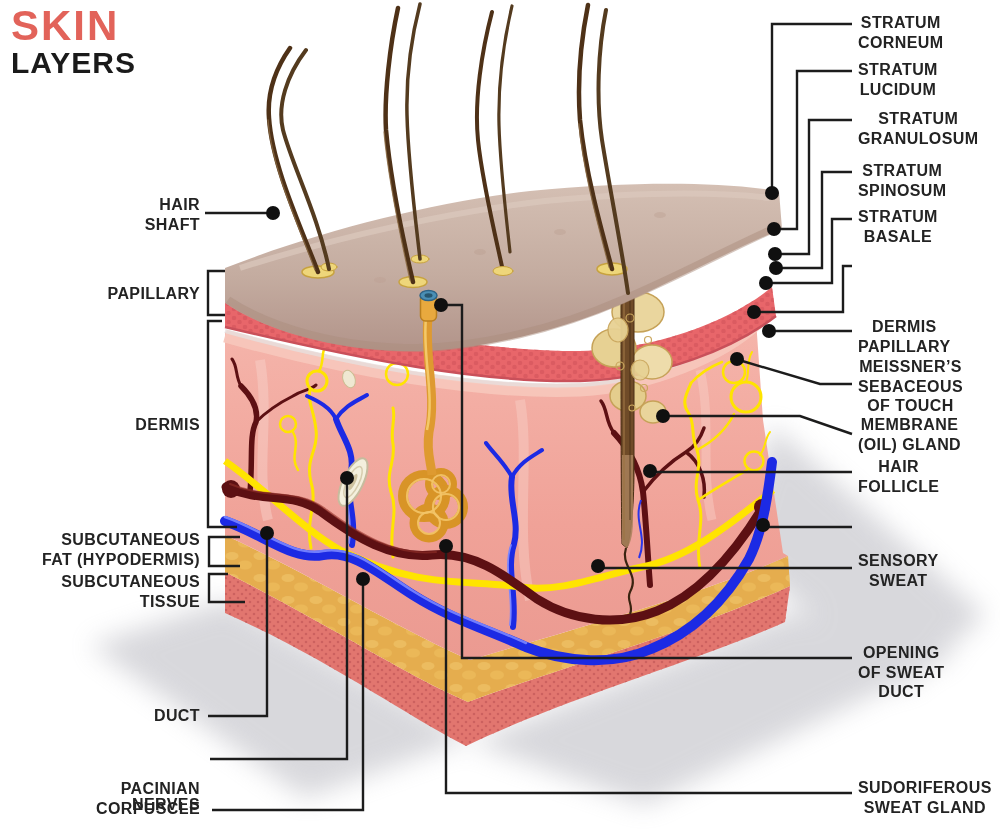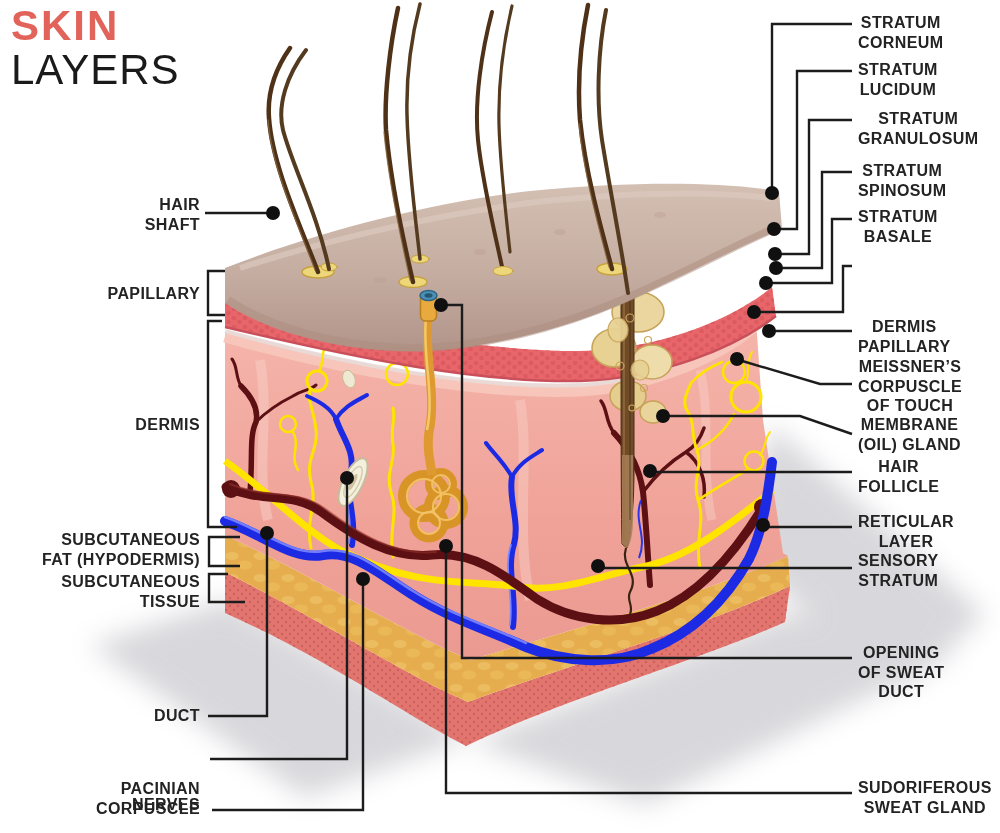--- a/index.html
+++ b/index.html
@@ -1,21 +1,21 @@
 <!DOCTYPE html>
 <html><head>
 <meta charset="utf-8">
 <style>
   html,body{margin:0;padding:0;background:#ffffff;}
   #stage{position:relative;width:1000px;height:833px;background:#ffffff;overflow:hidden;
          font-family:"Liberation Sans",sans-serif;}
   #stage svg{position:absolute;left:0;top:0;}
   .title-primary{position:absolute;left:11px;top:2px;font-size:42px;font-weight:800;
                  letter-spacing:2px;color:#e2635a;}
-  .title-secondary{position:absolute;left:11px;top:46px;font-size:42px;font-weight:400;
+  .title-secondary{position:absolute;left:11px;top:46px;font-size:30px;font-weight:700;
                  letter-spacing:1px;color:#1a1a1a;}
   .lbl{position:absolute;font-size:16px;font-weight:700;line-height:19.5px;
        letter-spacing:0.4px;color:#232323;white-space:pre-line;}
   .lbl-left{right:800px;text-align:right;}
   .lbl-right{left:858px;text-align:center;}
 </style>
 </head>
 <body>
 
 <div id="stage">
@@ -282,29 +282,27 @@
 LUCIDUM</div>
   <div class="lbl lbl-right" style="top:109px">STRATUM
 GRANULOSUM</div>
   <div class="lbl lbl-right" style="top:161px">STRATUM
 SPINOSUM</div>
   <div class="lbl lbl-right" style="top:207px">STRATUM
 BASALE</div>
   <div class="lbl lbl-right" style="top:317px">DERMIS
 PAPILLARY</div>
   <div class="lbl lbl-right" style="top:357px">MEISSNER’S
-CORPUSCLE
+SEBACEOUS
 OF TOUCH</div>
   <div class="lbl lbl-right" style="top:415px">MEMBRANE
 (OIL) GLAND</div>
   <div class="lbl lbl-right" style="top:457px">HAIR
 FOLLICLE</div>
-  <div class="lbl lbl-right" style="top:512px">RETICULAR
-LAYER</div>
   <div class="lbl lbl-right" style="top:551px">SENSORY
-STRATUM</div>
+SWEAT</div>
   <div class="lbl lbl-right" style="top:643px">OPENING
 OF SWEAT
 DUCT</div>
   <div class="lbl lbl-right" style="top:778px">SUDORIFEROUS
 SWEAT GLAND</div>
 
 </div>
 
 </body></html>

